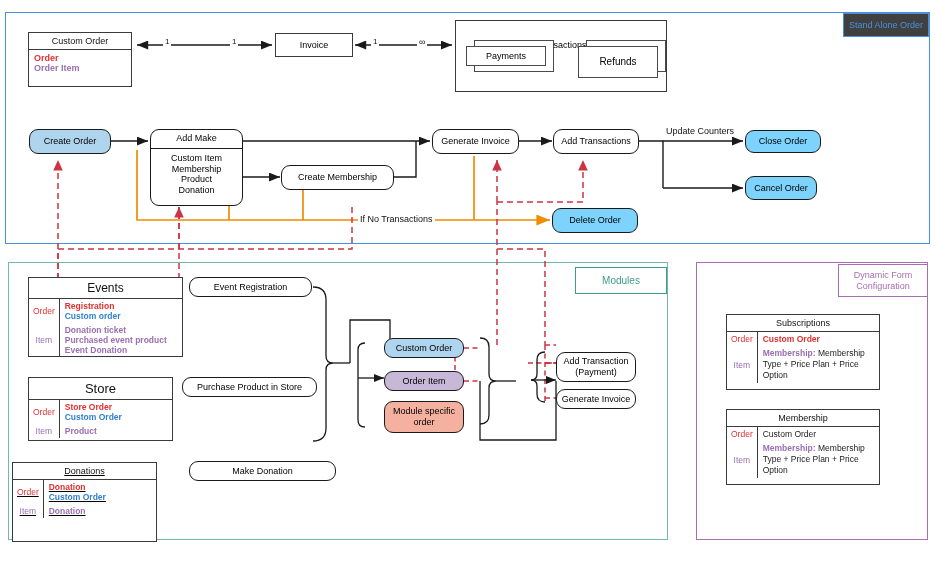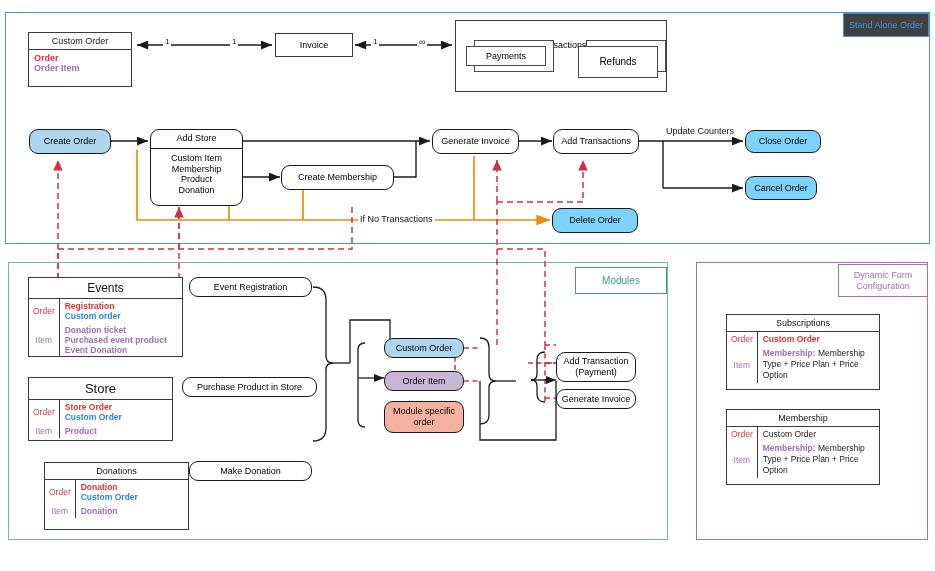--- a/index.html
+++ b/index.html
@@ -176,21 +176,21 @@
   </div>
 
   <span class="edge-label" style="left:163px;top:37px;font-size:8px;">1</span>
   <span class="edge-label" style="left:230px;top:37px;font-size:8px;">1</span>
   <span class="edge-label" style="left:371px;top:37px;font-size:8px;">1</span>
   <span class="edge-label" style="left:417px;top:37px;font-size:9px;">∞</span>
 
   <div class="node rbox" style="left:29px;top:129px;width:82px;height:25px;font-size:9px;background:#aed4ee;">Create Order</div>
 
   <div class="node rbox" style="left:150px;top:129px;width:93px;height:77px;flex-direction:column;justify-content:flex-start;">
-    <span style="font-size:9px;padding:3px 0 4px;display:block;width:100%;border-bottom:1.3px solid #1a1a1a;">Add Store</span>
+    <span style="font-size:9px;padding:3px 0 4px;display:block;width:100%;border-bottom:1.3px solid #1a1a1a;">Add Make</span>
     <span style="font-size:9px;margin-top:4px;">Custom Item</span>
     <span style="font-size:9px;">Membership</span>
     <span style="font-size:9px;">Product</span>
     <span style="font-size:9px;">Donation</span>
   </div>
 
   <div class="node rbox" style="left:281px;top:165px;width:113px;height:25px;font-size:9px;">Create Membership</div>
 
   <div class="node rbox" style="left:432px;top:129px;width:87px;height:25px;font-size:9px;">Generate Invoice</div>
 
@@ -238,42 +238,42 @@
       </div>
       <div class="ent-row">
         <div class="ent-k c-purple" style="font-size:8.5px;">Item</div>
         <div class="ent-v">
           <span class="v-line bold c-purple">Product</span>
         </div>
       </div>
     </div>
   </div>
 
-  <div class="ent" style="left:44px;top:462px;width:145px;height:68px;font-size:8.5px;">
+  <div class="ent" style="left:12px;top:462px;width:145px;height:80px;font-size:8.5px;text-decoration:underline;">
     <div class="ent-title" style="font-size:9px;">Donations</div>
     <div class="ent-rows">
       <div class="ent-row">
         <div class="ent-k c-red" style="width:30px;font-size:8.5px;">Order</div>
         <div class="ent-v">
           <span class="v-line bold c-red">Donation</span>
           <span class="v-line bold c-blue">Custom Order</span>
         </div>
       </div>
       <div class="ent-row">
         <div class="ent-k c-purple" style="font-size:8.5px;">Item</div>
         <div class="ent-v">
           <span class="v-line bold c-purple">Donation</span>
         </div>
       </div>
     </div>
   </div>
 
   <div class="node rbox" style="left:189px;top:277px;width:123px;height:20px;font-size:9px;">Event Registration</div>
   <div class="node rbox" style="left:182px;top:377px;width:135px;height:20px;font-size:9px;">Purchase Product in Store</div>
-  <div class="node rbox" style="left:189px;top:461px;width:123px;height:20px;font-size:9px;">Make Donation</div>
+  <div class="node rbox" style="left:189px;top:461px;width:147px;height:20px;font-size:9px;">Make Donation</div>
 
   <div class="node rbox" style="left:384px;top:338px;width:80px;height:20px;font-size:9px;background:#aed4ee;">Custom Order</div>
   <div class="node rbox" style="left:384px;top:371px;width:80px;height:20px;font-size:9px;background:#c8b8d8;">Order Item</div>
   <div class="node rbox" style="left:384px;top:401px;width:80px;height:32px;font-size:9px;background:#f5b1a0;line-height:1.25;">Module specific order</div>
 
   <div class="node rbox" style="left:556px;top:352px;width:80px;height:30px;font-size:9px;line-height:1.25;">Add Transaction (Payment)</div>
   <div class="node rbox" style="left:556px;top:389px;width:80px;height:20px;font-size:9px;">Generate Invoice</div>
 
   <div class="ent" style="left:726px;top:314px;width:154px;height:76px;font-size:8.5px;">
     <div class="ent-title" style="font-size:9px;">Subscriptions</div>

